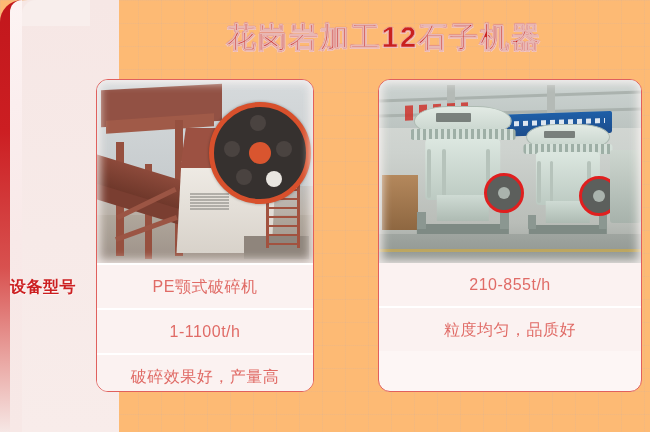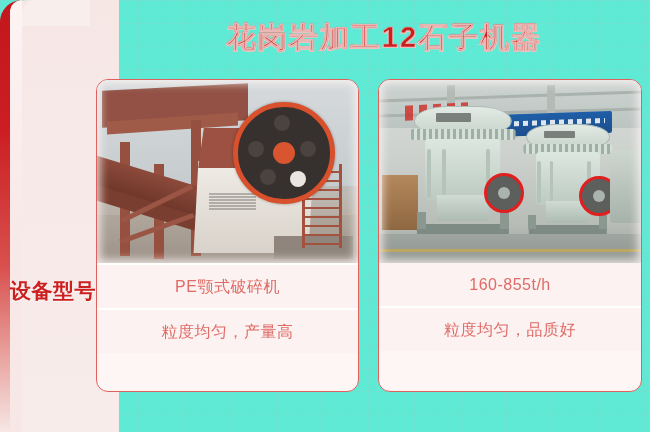--- a/index.html
+++ b/index.html
@@ -6,21 +6,21 @@
   body{
     width:650px;height:432px;overflow:hidden;
     font-family:"Liberation Sans","DejaVu Sans",sans-serif;
     background:#ffffff;
     position:relative;
   }
 
   
   #page{
     position:absolute;inset:0;width:650px;height:432px;
-    background:#5eead4;
+    background:#fdba74;
     overflow:hidden;
   }
 
   
   .grid-texture{
     position:absolute;inset:0;
     background-image:
       linear-gradient(to right, rgba(196,176,176,.13) 1px, transparent 1px),
       linear-gradient(to bottom, rgba(196,176,176,.13) 1px, transparent 1px);
     background-size:23px 23px;
@@ -75,39 +75,39 @@
     position:absolute;left:114px;width:9px;height:9px;border-radius:50%;
     background:#d4211f;
   }
   .dot.d1{top:283px;}
   .dot.d2{top:328px;}
   .dot.d3{top:373px;}
 
   
   .row-label{
     position:absolute;left:10px;width:104px;
-    font-size:21px;font-weight:bold;color:#cc1f20;
+    font-size:16px;font-weight:bold;color:#cc1f20;
     letter-spacing:0.5px;
     text-align:left;
     text-shadow:0.5px 0.5px 0 rgba(255,255,255,.6);
   }
   .row-label.r1{top:277px;}
   .row-label.r2{top:322px;}
   .row-label.r3{top:367px;}
 
   
   .card{
     position:absolute;top:79px;height:313px;
     border:1.2px solid #e0605d;
     border-radius:12px;
     background:#fdf6f5;
     box-sizing:border-box;
     overflow:hidden;
   }
-  .card.left{left:96px;width:263px;}
+  .card.left{left:96px;width:218px;}
   .card.right{left:378px;width:264px;}
 
   .card-photo{
     position:relative;
     height:183px;width:100%;
     overflow:hidden;
     border-top-left-radius:11px;border-top-right-radius:11px;
   }
 
   
@@ -287,21 +287,22 @@
           <div class="fw-hole h2"></div>
         <div class="fw-hole h3"></div>
           <div class="fw-hole h4"></div>
         <div class="fw-hole h5"></div>
         <div class="fw-hub"></div>
       </div>
       <div class="photo-vignette"></div>
     </div>
 
     <div class="cell first">PE颚式破碎机</div>
-    <div class="cell last">粒度均匀，产量高</div>
+    <div class="cell">1-1100t/h</div>
+    <div class="cell last">破碎效果好，产量高</div>
   </div>
 
   <div class="card right">
 
     <div class="card-photo ph2">
       <div class="roof"></div>
       <div class="beam bm1"></div>
       <div class="beam bm2"></div>
       <div class="column c1"></div>
       <div class="column c2"></div>
@@ -338,17 +339,17 @@
         <div class="base"></div>
         <div class="foot f1"></div>
           <div class="foot f2"></div>
         <div class="redwheel"></div>
       </div>
 
       <div class="motor"></div>
       <div class="photo-vignette"></div>
     </div>
 
-    <div class="cell">160-855t/h</div>
+    <div class="cell">210-855t/h</div>
     <div class="cell last">粒度均匀，品质好</div>
   </div>
 
 </div>
 
 </body></html>

